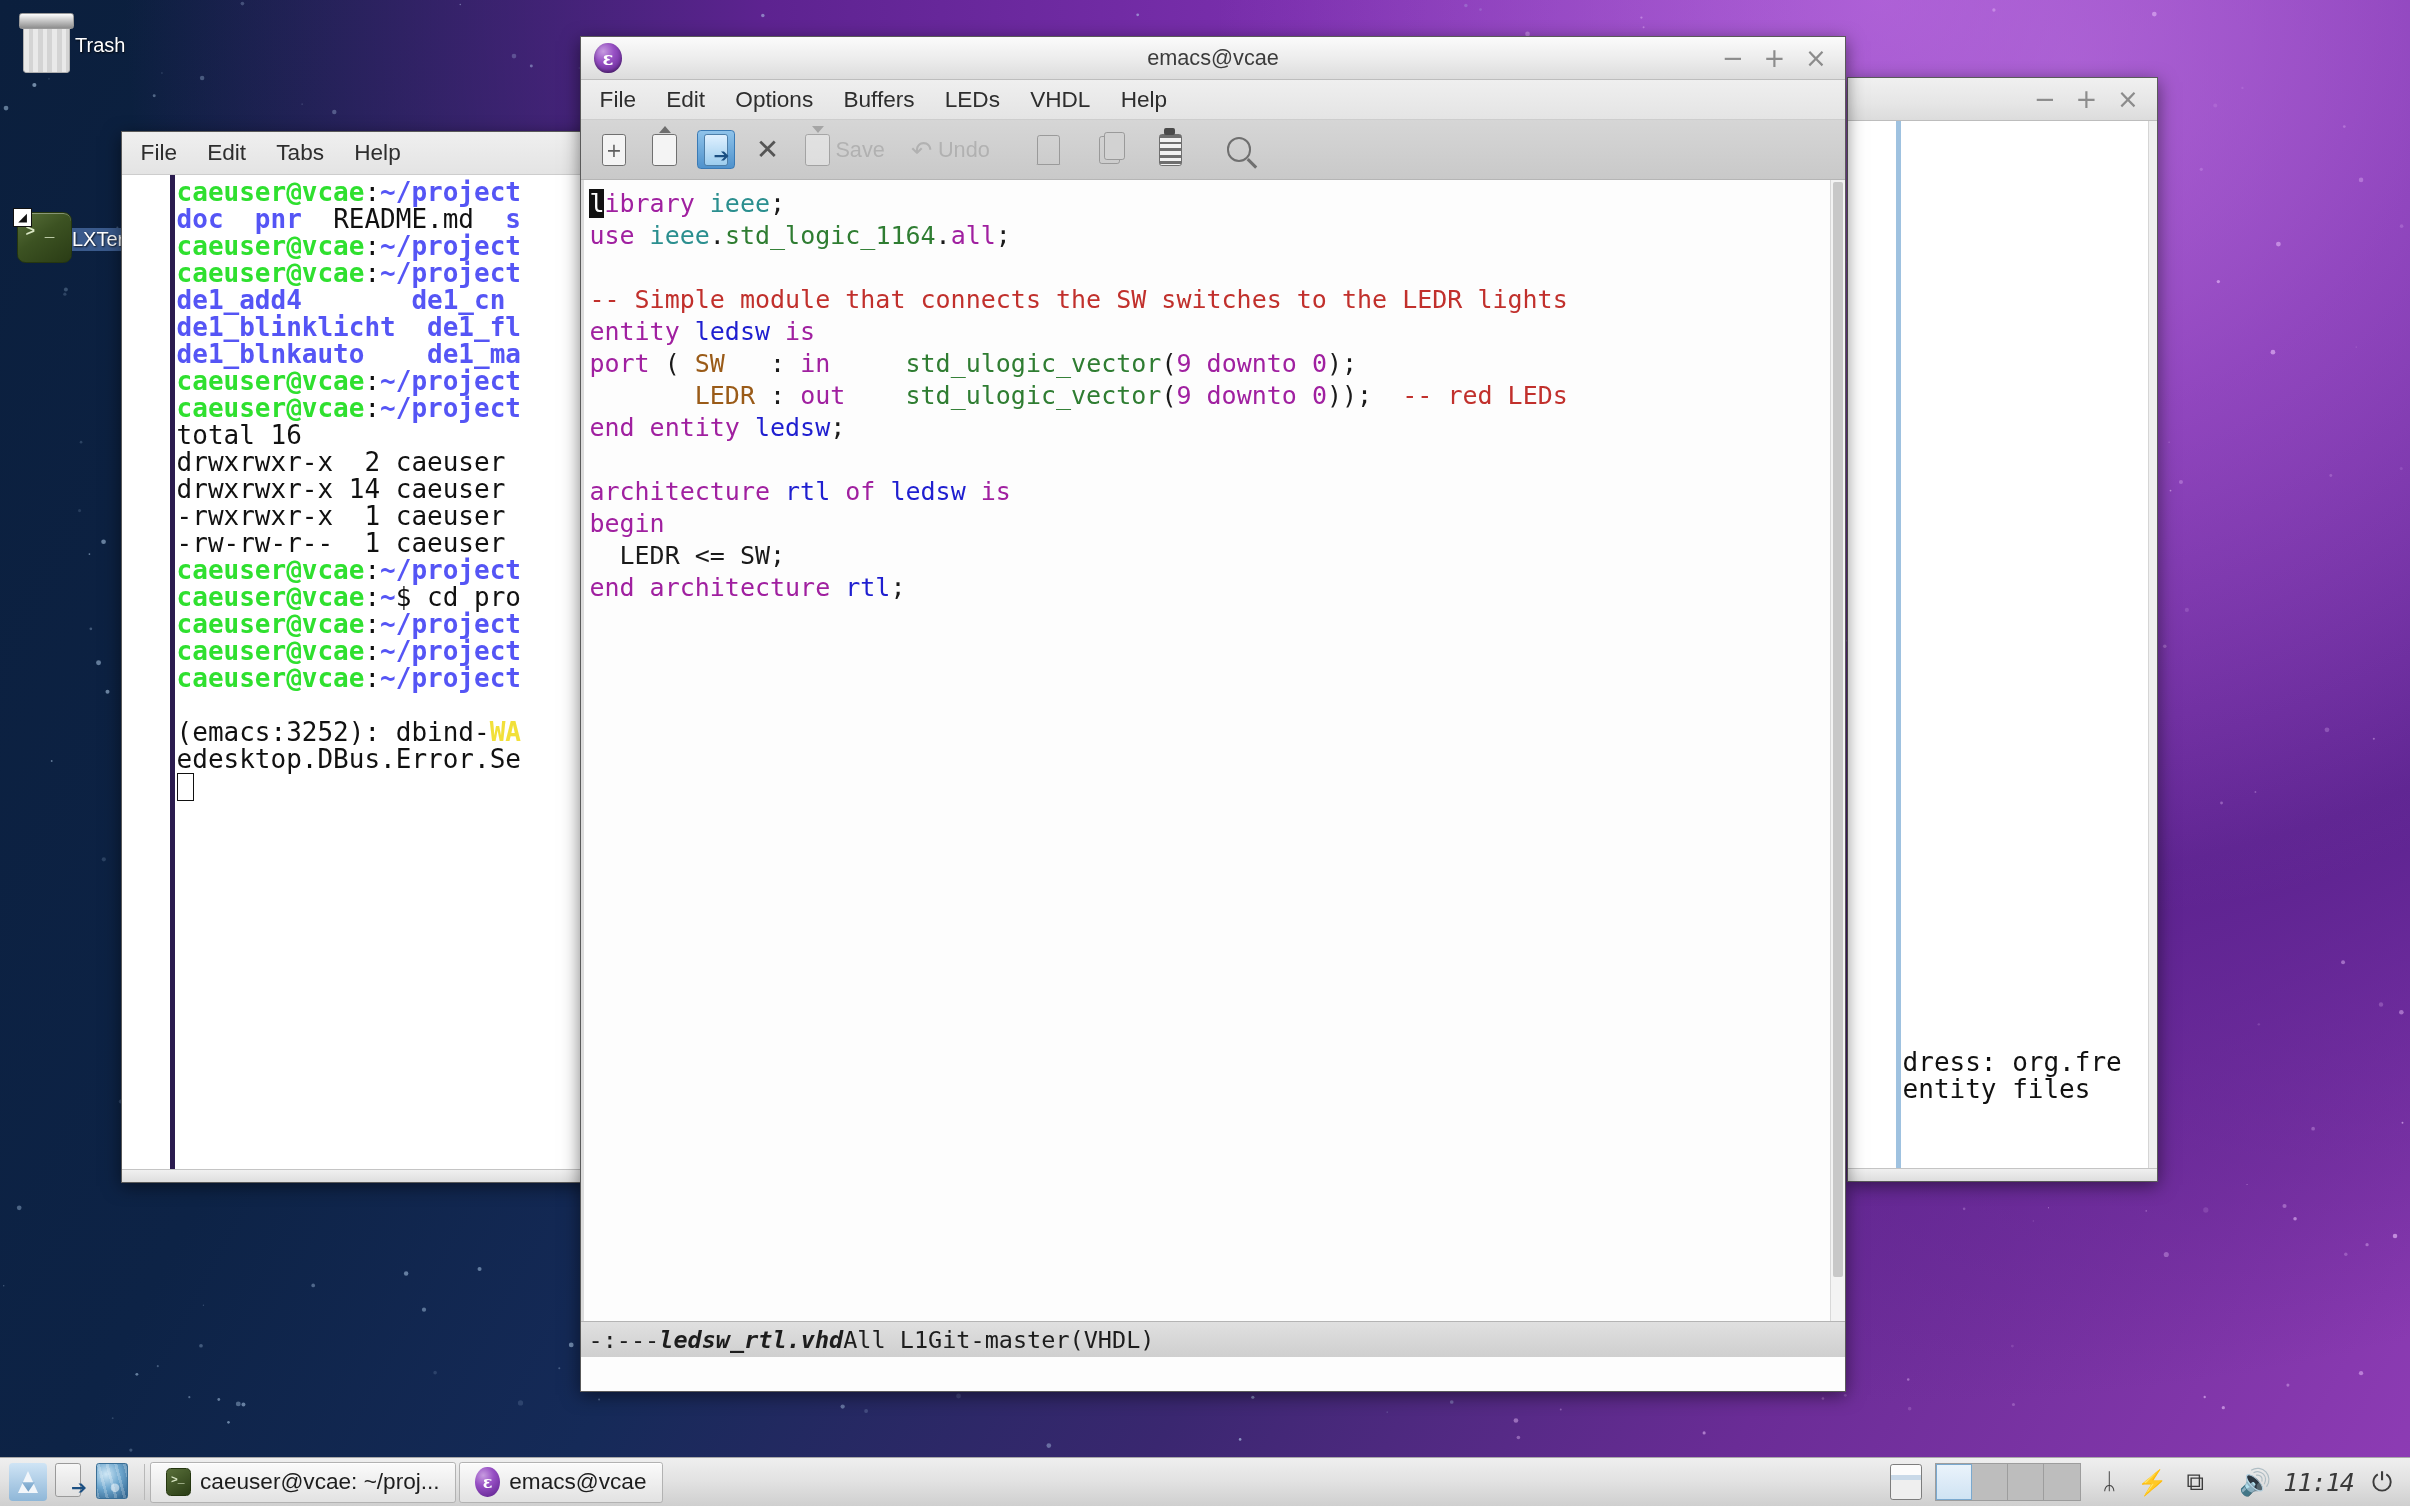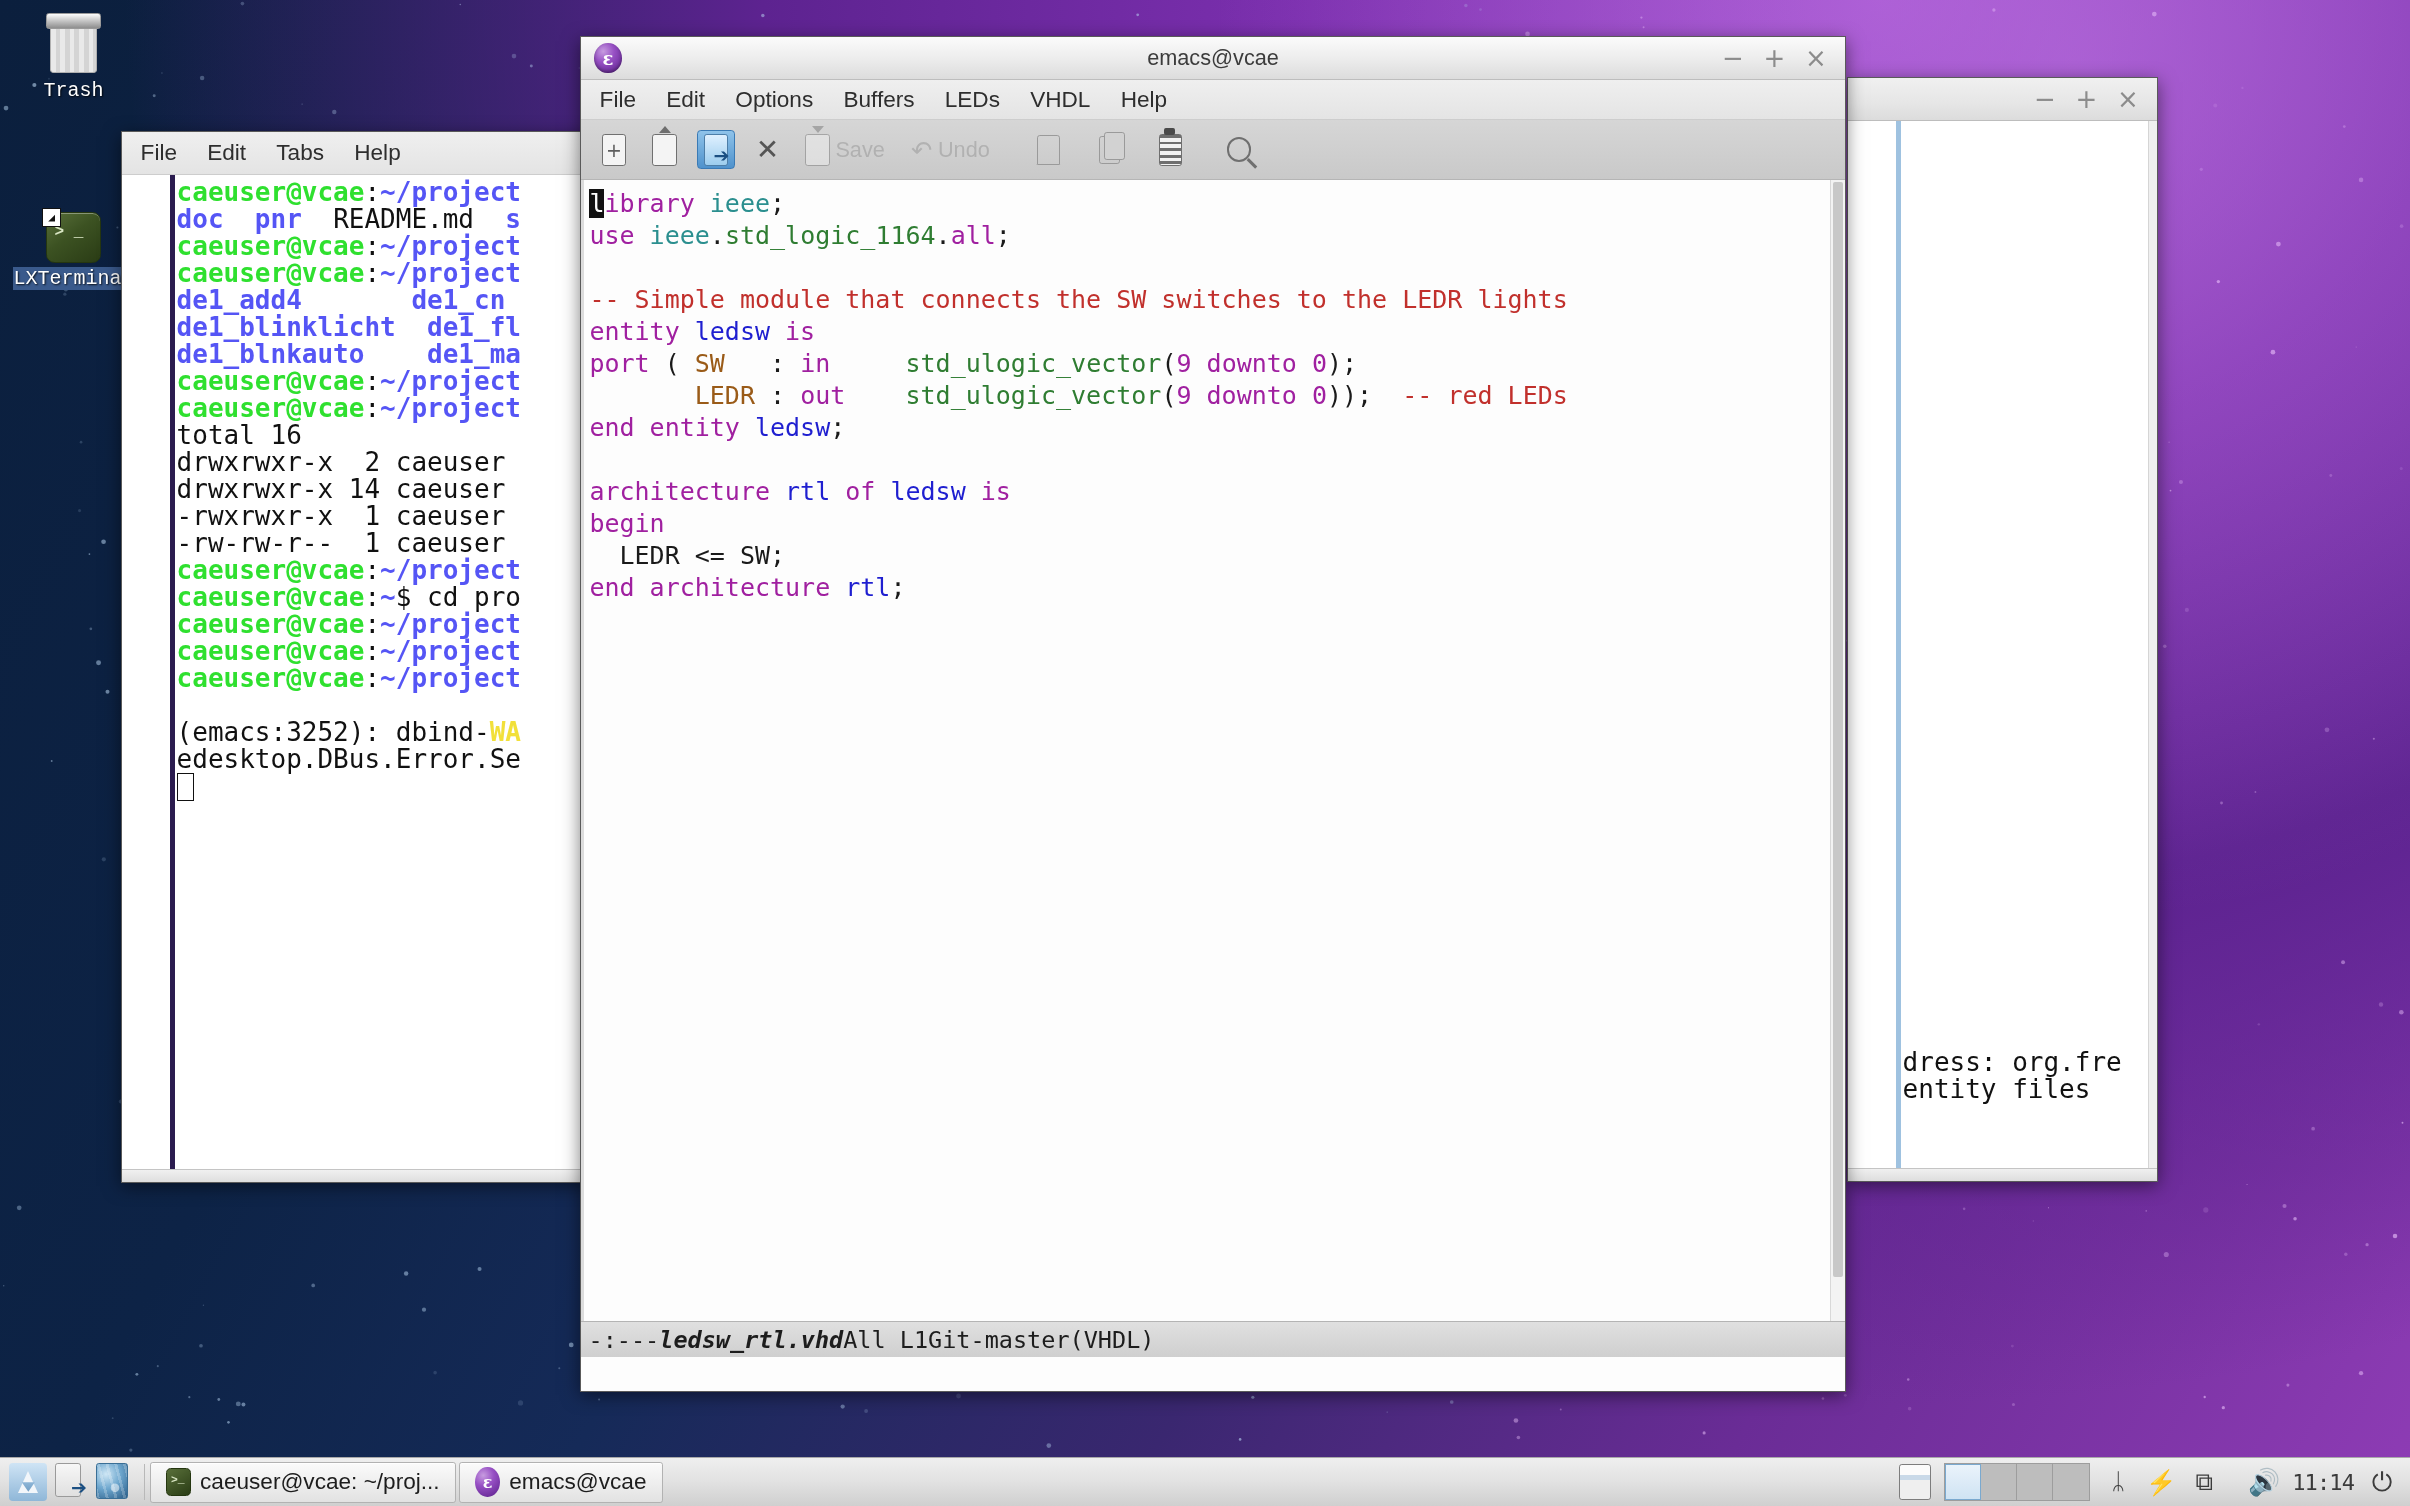--- a/index.html
+++ b/index.html
@@ -16,23 +16,22 @@
       radial-gradient(circle at 86% 4%, rgba(190,120,225,0.55) 0%, rgba(190,120,225,0) 34%),
       radial-gradient(ellipse at 78% 0%, #a24fcf 0%, #7b2fae 22%, #5d2390 42%, rgba(40,20,80,0) 66%),
       radial-gradient(ellipse at 100% 22%, #8b39bd 0%, rgba(90,30,140,0) 50%),
       linear-gradient(118deg, #0b1f3d 0%, #0d2346 26%, #152a58 42%, #3a2770 60%, #6a2c96 78%, #8e3cb5 100%);
   }
   #stars { position: absolute; inset: 0; opacity: .85; }
 
   
   .desk-icon {
     position: absolute; width: 113px;
-    display: flex; flex-direction: column; align-items: center;
+    display: flex; flex-direction: row; align-items: center;
     text-align: center;
-    font-family: Liberation Mono, monospace;
   }
   .desk-icon .label {
     margin-top: 3.8px; color: #fff; font-size: 20px;
     text-shadow: 0.9px 0.9px 1.9px rgba(0,0,0,.85);
     white-space: nowrap; overflow: hidden;
   }
   .desk-icon.selected .label { background: #3a5a8c; }
 
   .trash-glyph { width: 58px; height: 62px; position: relative; }
   .trash-lid {
@@ -291,21 +290,21 @@
   .task-btn .t-lbl { white-space: nowrap; overflow: hidden; text-overflow: ellipsis; }
   .tray { margin-left: auto; display: flex; align-items: center; gap: 13px; padding-right: 13px; }
   .pager { display: flex; border: 0.9px solid #9d9d9d; }
   .pg {
     width: 36px; height: 36px; background: #bdbdbd; border-right: 0.9px solid #9d9d9d; cursor: pointer;
   }
   .pg:last-child { border-right: none; }
   .pg.on { background: linear-gradient(#eaf3fb, #cfe3f3); border: 1.9px solid #7aa9cf; }
   .tray-ic { width: 30px; height: 34px; display: flex; align-items: center; justify-content: center;
              color: #3c3c3c; font-size: 24.5px; cursor: pointer; }
-  .clock { font-size: 22px; color: #3a3a3a; font-family: "DejaVu Sans Mono", monospace; letter-spacing: -0.9px; }
+  .clock { font-size: 25px; color: #3a3a3a; font-family: "DejaVu Sans Mono", monospace; letter-spacing: -0.9px; font-style: italic; }
   .printer-ic { width: 32px; height: 36px; border: 1.9px solid #7d7d7d; border-radius: 2.8px;
                 background: linear-gradient(#fbfbfb 0 28%, #c9d9e8 28% 45%, #efefef 45% 100%); }
 
 </style>
 </head>
 <body>
 
 <div id="desktop">
   <svg id="stars" viewBox="0 0 2560 1600">
       <circle cx="216.1" cy="1386.5" r="0.75" fill="#bcd9f5" opacity="0.27"></circle>

